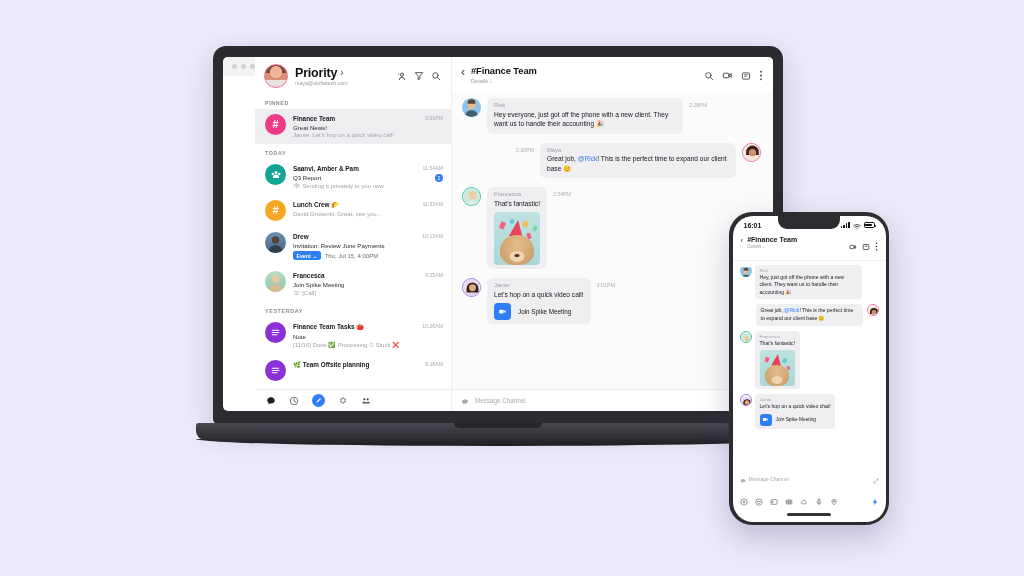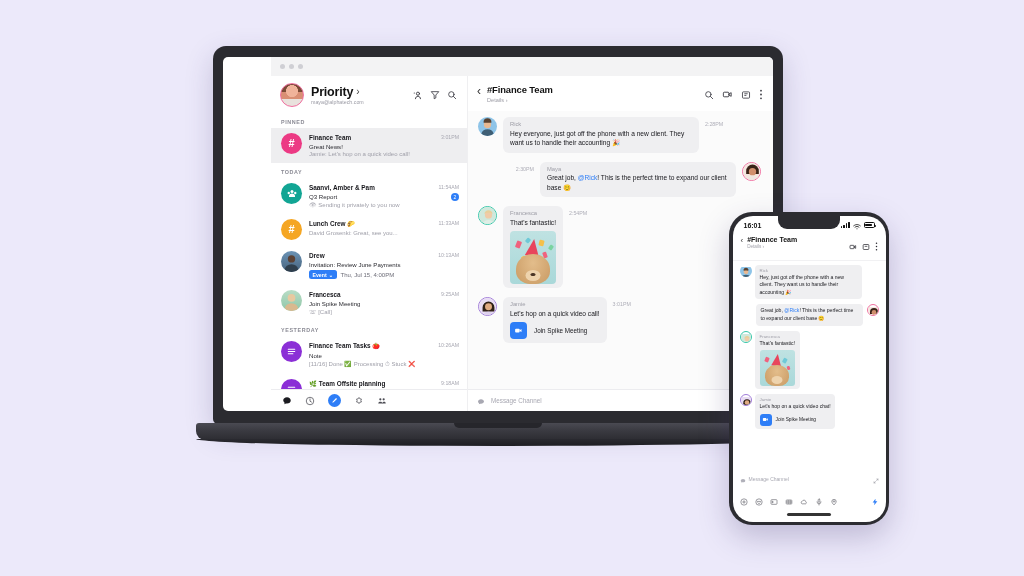--- a/index.html
+++ b/index.html
@@ -13,21 +13,21 @@
   
   .laptop { position: absolute; left: 196px; top: 46px; width: 604px; height: 420px; }
   .laptop-lid {
     position: absolute; left: 17px; top: 0; width: 570px; height: 378px;
     background: #2b2b30; border-radius: 13px 13px 5px 5px;
     padding: 11px 10px 13px 10px;
     box-shadow: 0 10px 28px rgba(60,50,110,.22);
   }
   .laptop-screen {
     width: 100%; height: 100%; background: #ffffff;
-    border-radius: 5px; overflow: hidden; position: relative; display: flex; flex-direction: column; padding-left: 48px;
+    border-radius: 5px; overflow: hidden; position: relative; display: flex; flex-direction: row;
   }
   .laptop-base {
     position: absolute; left: 0; top: 377px; width: 604px; height: 17px;
     background: linear-gradient(#4a4a52 0%, #3a3a41 45%, #2c2c32 100%);
     border-radius: 3px 3px 9px 9px;
   }
   .laptop-base:after {
     content: ""; position: absolute; left: 50%; transform: translateX(-50%);
     top: 0; width: 88px; height: 5px; background: #26262b; border-radius: 0 0 6px 6px;
   }

